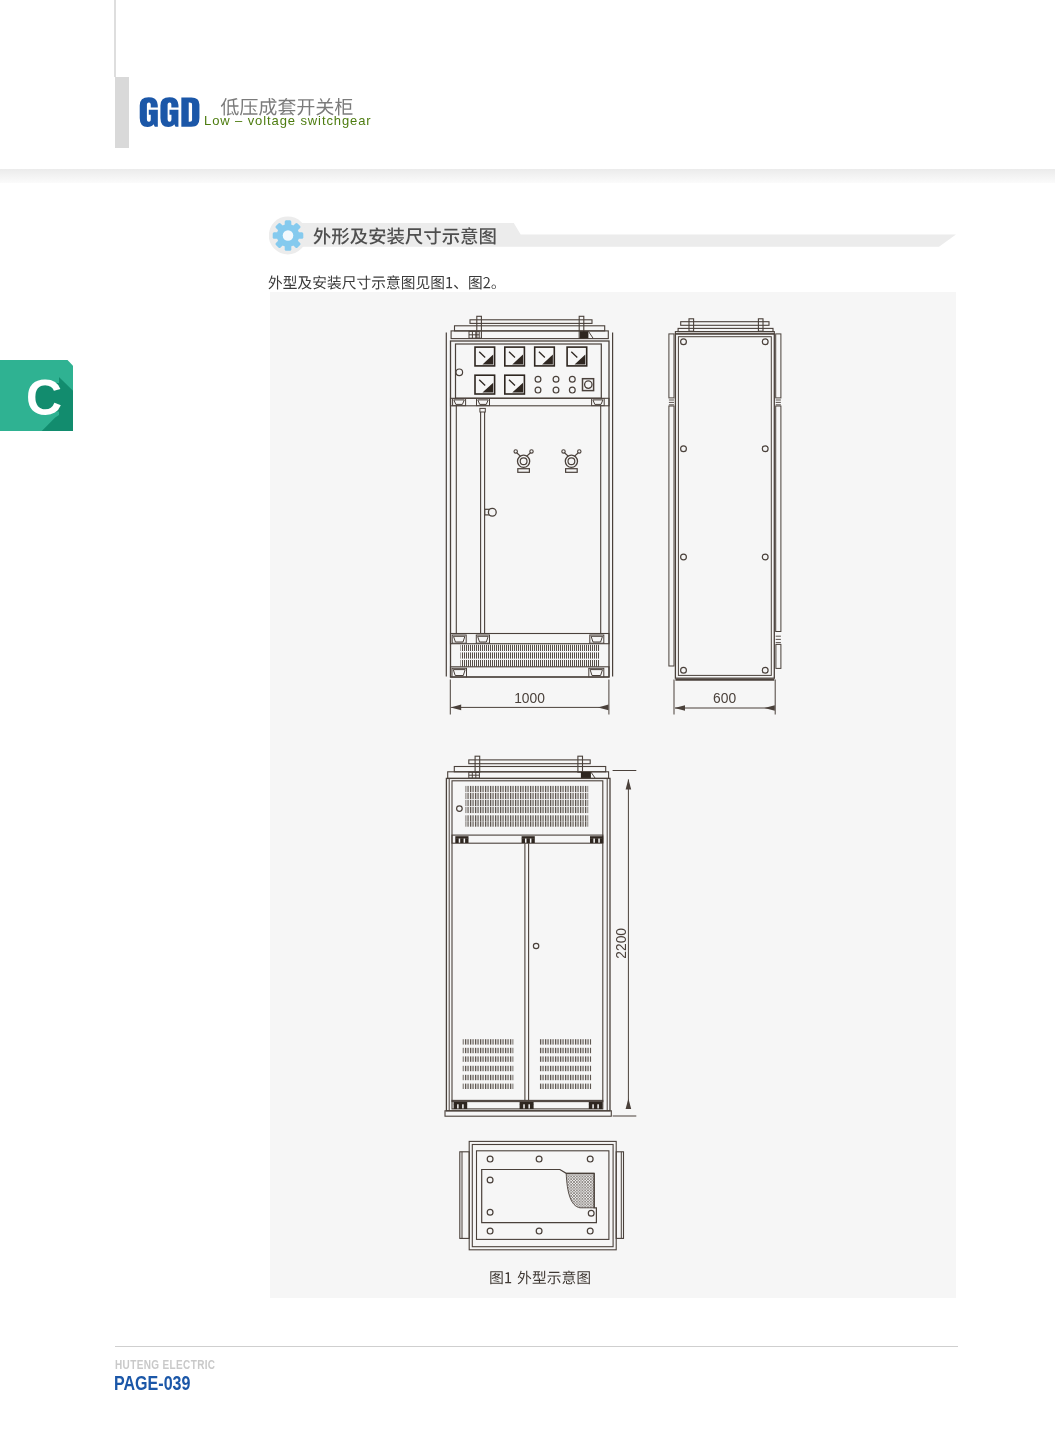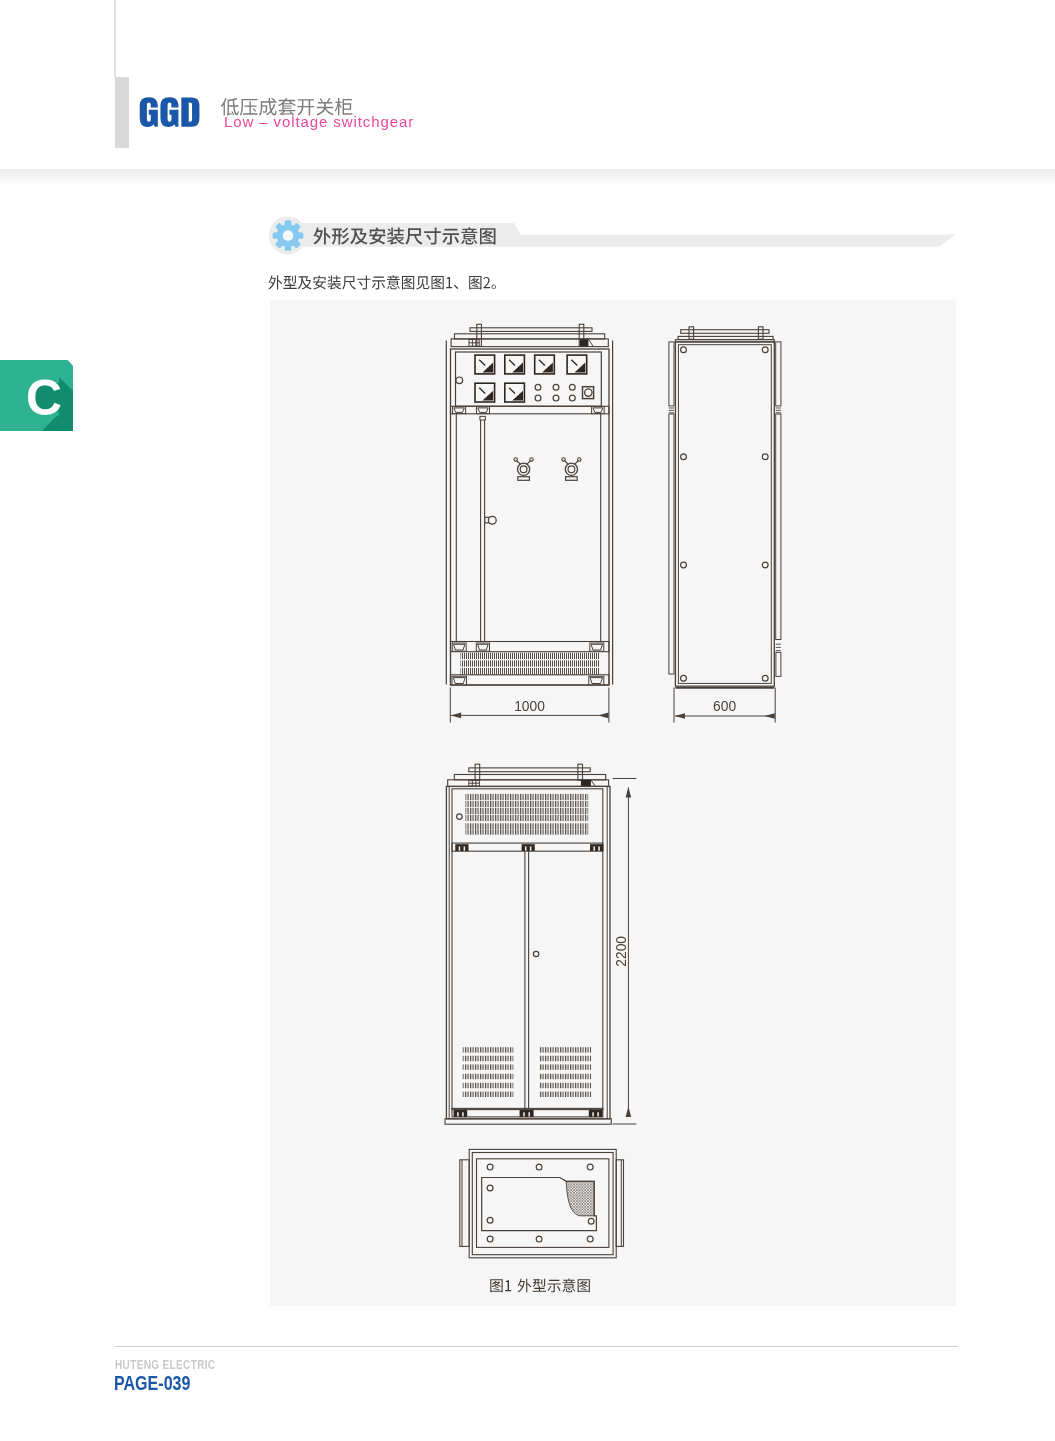--- a/index.html
+++ b/index.html
@@ -13,21 +13,21 @@
 
 <div class="abs" style="left:114px;top:0;width:2px;height:77px;background:#dedede;"></div>
 
 <div class="abs" style="left:115px;top:77px;width:14px;height:71px;background:#d9d9d9;"></div>
 
 <svg class="abs" style="left:0;top:0;" width="500" height="160" viewBox="0 0 500 160">
 <path transform="translate(138.37,126.83) scale(1.0405,0.8334)" d="M8.8 0.3Q1.3 0.3 1.3 -10.5V-25.7Q1.3 -35.6 9.9 -35.6Q13.5 -35.6 15.4 -34.1Q17.3 -32.7 18 -29.9Q18.7 -27.2 18.7 -23.3H11.9V-26.4Q11.9 -27.5 11.5 -28.3Q11.2 -29.1 10.2 -29.1Q9 -29.1 8.6 -28.2Q8.2 -27.4 8.2 -26.4V-9.4Q8.2 -7.9 8.6 -7.1Q9 -6.2 10.1 -6.2Q11.2 -6.2 11.6 -7.1Q11.9 -7.9 11.9 -9.4V-14.4H10V-20.5H18.7V0H15.8L14.6 -3Q12.8 0.3 8.8 0.3Z M28.7 0.3Q21.2 0.3 21.2 -10.5V-25.7Q21.2 -35.6 29.8 -35.6Q33.4 -35.6 35.3 -34.1Q37.2 -32.7 37.9 -29.9Q38.6 -27.2 38.6 -23.3H31.7V-26.4Q31.7 -27.5 31.4 -28.3Q31.1 -29.1 30.1 -29.1Q28.9 -29.1 28.5 -28.2Q28.1 -27.4 28.1 -26.4V-9.4Q28.1 -7.9 28.5 -7.1Q28.9 -6.2 29.9 -6.2Q31.1 -6.2 31.4 -7.1Q31.8 -7.9 31.8 -9.4V-14.4H29.9V-20.5H38.5V0H35.7L34.5 -3Q32.7 0.3 28.7 0.3Z M41.3 0V-35.2H51Q54.8 -35.2 56.7 -33.1Q58.7 -31 58.7 -26.9V-10.5Q58.7 -5.4 56.9 -2.7Q55.2 0 50.8 0ZM48.4 -6.2H49.6Q51.6 -6.2 51.6 -8.1V-26.3Q51.6 -28 51.1 -28.6Q50.6 -29.1 49.2 -29.1H48.4Z" fill="#1b57a8"></path>
 <path transform="translate(220.38,113.96)" d="M11 -2.5C11.6 -1.3 12.4 0.3 12.7 1.2L13.8 0.8C13.4 -0.1 12.7 -1.7 12 -2.8ZM5 -15.9C4 -12.9 2.3 -10 0.4 -8.1C0.7 -7.8 1.1 -7 1.2 -6.7C1.9 -7.4 2.6 -8.2 3.2 -9.2V1.5H4.5V-11.4C5.2 -12.7 5.9 -14.1 6.4 -15.5ZM6.9 1.6C7.2 1.4 7.7 1.2 11.2 0.2C11.2 -0.1 11.2 -0.7 11.2 -1L8.5 -0.3V-7.3H12.8C13.4 -2.2 14.5 1.3 16.6 1.3C17.3 1.4 18 0.5 18.4 -2.4C18.1 -2.5 17.6 -2.8 17.3 -3.1C17.2 -1.3 16.9 -0.3 16.6 -0.3C15.5 -0.4 14.7 -3.2 14.2 -7.3H18.1V-8.7H14.1C13.9 -10.3 13.8 -12 13.8 -13.8C15 -14.1 16.3 -14.4 17.3 -14.8L16.1 -15.9C14 -15.1 10.4 -14.4 7.1 -13.9L7.2 -13.9L7.1 -0.8C7.1 -0 6.7 0.3 6.4 0.4C6.6 0.7 6.8 1.3 6.9 1.6ZM12.7 -8.7H8.5V-12.8C9.8 -13 11.1 -13.3 12.4 -13.5C12.5 -11.8 12.6 -10.2 12.7 -8.7Z M32 -5.1C33 -4.3 34.2 -3 34.7 -2.1L35.8 -3C35.2 -3.8 34.1 -5 33 -5.8ZM21.2 -15V-8.9C21.2 -6 21.1 -2.1 19.6 0.7C19.9 0.9 20.5 1.3 20.8 1.5C22.3 -1.4 22.6 -5.9 22.6 -8.9V-13.7H37.2V-15ZM29.1 -12.6V-8.5H23.9V-7.2H29.1V-0.6H22.6V0.7H37.1V-0.6H30.5V-7.2H36.2V-8.5H30.5V-12.6Z M48.3 -15.9C48.3 -14.9 48.4 -13.8 48.4 -12.7H40.4V-7.4C40.4 -4.9 40.3 -1.6 38.7 0.7C39 0.9 39.6 1.4 39.9 1.7C41.6 -0.9 41.9 -4.7 41.9 -7.4V-7.5H45.4C45.3 -4.2 45.2 -3 45 -2.7C44.8 -2.6 44.6 -2.5 44.4 -2.5C44 -2.5 43.2 -2.5 42.4 -2.6C42.6 -2.3 42.7 -1.7 42.8 -1.3C43.7 -1.2 44.6 -1.2 45 -1.3C45.6 -1.3 45.9 -1.5 46.2 -1.8C46.6 -2.3 46.7 -4 46.8 -8.2C46.8 -8.4 46.8 -8.8 46.8 -8.8H41.9V-11.3H48.5C48.8 -8.3 49.2 -5.5 49.9 -3.3C48.7 -1.8 47.2 -0.6 45.5 0.2C45.8 0.5 46.3 1.1 46.6 1.4C48 0.6 49.3 -0.5 50.5 -1.7C51.4 0.2 52.5 1.4 54 1.4C55.4 1.4 56 0.4 56.2 -2.8C55.8 -2.9 55.3 -3.3 55 -3.6C54.9 -1.1 54.6 -0.1 54.1 -0.1C53.1 -0.1 52.3 -1.2 51.6 -3C53 -4.8 54.1 -7 54.9 -9.5L53.5 -9.9C52.9 -7.9 52.1 -6.2 51 -4.7C50.5 -6.5 50.2 -8.8 50 -11.3H56.1V-12.7H49.9C49.8 -13.8 49.8 -14.8 49.8 -15.9ZM50.7 -15C52 -14.4 53.4 -13.4 54.1 -12.7L55 -13.7C54.3 -14.4 52.8 -15.3 51.6 -15.9Z M68.1 -12.8C68.7 -12.1 69.4 -11.5 70.1 -10.8H63.2C63.9 -11.5 64.6 -12.1 65.1 -12.8ZM60.1 1.1C60.7 0.8 61.7 0.8 71.4 0.3C71.8 0.7 72.2 1.2 72.5 1.5L73.7 0.8C72.9 -0.1 71.4 -1.6 70.2 -2.7L69 -2.1C69.5 -1.7 69.9 -1.2 70.4 -0.8L62.1 -0.4C63 -1.1 64 -1.9 64.8 -2.8H74.9V-4H63.3V-5.2H71.2V-6.3H63.3V-7.5H71.2V-8.5H63.3V-9.7H71.1V-10.1C72.2 -9.2 73.4 -8.5 74.4 -8C74.6 -8.4 75.1 -8.9 75.4 -9.1C73.4 -9.9 71.2 -11.3 69.7 -12.8H74.8V-14.1H66C66.4 -14.6 66.7 -15.2 66.9 -15.7L65.4 -16C65.2 -15.4 64.8 -14.7 64.4 -14.1H58.3V-12.8H63.3C62 -11.3 60.1 -10 57.7 -8.9C58 -8.7 58.4 -8.2 58.6 -7.9C59.8 -8.4 60.9 -9.1 61.9 -9.8V-4H58.2V-2.8H62.9C62.1 -1.9 61.2 -1.1 60.8 -0.9C60.4 -0.6 60 -0.3 59.7 -0.3C59.8 0.1 60 0.8 60.1 1.1Z M88.3 -13.4V-7.9H83V-8.8V-13.4ZM77 -7.9V-6.6H81.5C81.2 -4 80.2 -1.4 77 0.5C77.4 0.8 77.9 1.3 78.2 1.6C81.7 -0.6 82.7 -3.6 82.9 -6.6H88.3V1.5H89.8V-6.6H94V-7.9H89.8V-13.4H93.4V-14.7H77.7V-13.4H81.6V-8.8L81.5 -7.9Z M99.3 -15.2C100 -14.2 100.8 -12.8 101.2 -11.9H97.5V-10.5H103.8V-8.2C103.8 -7.8 103.7 -7.5 103.7 -7.1H96.3V-5.7H103.4C102.8 -3.6 101 -1.5 95.9 0.2C96.3 0.6 96.8 1.2 96.9 1.5C101.8 -0.2 103.9 -2.4 104.8 -4.6C106.4 -1.7 108.9 0.4 112.2 1.4C112.5 1 112.9 0.3 113.2 0C109.8 -0.8 107.2 -2.9 105.7 -5.7H112.8V-7.1H105.3L105.4 -8.2V-10.5H111.7V-11.9H108C108.7 -12.9 109.4 -14.2 110 -15.4L108.5 -15.9C108 -14.7 107.2 -13.1 106.4 -11.9H101.2L102.4 -12.6C102.1 -13.5 101.3 -14.8 100.5 -15.8Z M117.6 -16V-12.3H115V-11H117.4C116.8 -8.4 115.7 -5.3 114.5 -3.7C114.7 -3.4 115.1 -2.8 115.2 -2.3C116.1 -3.6 117 -5.8 117.6 -8V1.5H119V-8.4C119.5 -7.5 120.2 -6.3 120.4 -5.8L121.3 -6.8C121 -7.3 119.6 -9.4 119 -10.1V-11H121.4V-12.3H119V-16ZM123.6 -9.3H129.4V-5.5H123.6ZM131.7 -15H122.2V0.8H132.1V-0.6H123.6V-4.2H130.8V-10.6H123.6V-13.6H131.7Z" fill="#7b7b7b"></path>
 </svg>
 
-<div class="abs" style="left:224px;top:113px;font-size:15px;color:#ec4899;letter-spacing:0.9px;">Low – voltage switchgear</div>
+<div class="abs" style="left:204px;top:113px;font-size:13px;color:#4d7c0f;letter-spacing:0.9px;">Low – voltage switchgear</div>
 
 <div class="abs" style="left:0;top:169px;width:1055px;height:14px;background:linear-gradient(to bottom,#ebebeb,#fbfbfb);"></div>
 
 <svg class="abs" style="left:0;top:360px;" width="73" height="71" viewBox="0 0 73 71">
 <path d="M0,0 L67.5,0 L73,5.8 L73,71 L0,71 Z" fill="#2fb292"></path>
 <path d="M59.2,17.2 L73,30.7 L73,71 L41.8,71 L55.2,57.6 L59,55 L59,17.2 Z" fill="#128c6e"></path>
 <rect x="34.5" y="23" width="24.5" height="28.5" fill="#128c6e"></rect>
 <text x="44" y="55" font-size="50" font-weight="bold" fill="#ffffff" text-anchor="middle" font-family="Liberation Sans, sans-serif">C</text>
 </svg>
 
@@ -46,21 +46,21 @@
 <circle cx="288" cy="235.5" r="5.3" fill="#f3f9fd"></circle>
 </g>
 
 <path transform="translate(312.91,243.01)" d="M4 -15.5C3.4 -12.3 2.2 -9.3 0.6 -7.4C1 -7.1 1.7 -6.6 2.1 -6.3C3.1 -7.6 3.9 -9.2 4.6 -11.1H7.8C7.5 -9.3 7 -7.8 6.5 -6.4C5.7 -7.1 4.8 -7.7 4 -8.2L3 -7.1C3.9 -6.4 4.9 -5.6 5.7 -4.9C4.4 -2.7 2.7 -1.1 0.6 -0.1C1 0.2 1.8 0.9 2 1.4C6.1 -0.8 8.9 -5.1 9.9 -12.5L8.6 -12.8L8.3 -12.8H5.1C5.4 -13.6 5.6 -14.4 5.7 -15.2ZM11.1 -15.5V1.5H12.9V-8.3C14.2 -7.1 15.7 -5.6 16.4 -4.6L17.9 -5.8C16.9 -6.9 15 -8.7 13.5 -10L12.9 -9.5V-15.5Z M33.8 -15.3C32.7 -13.8 30.6 -12.2 28.9 -11.4C29.3 -11 29.8 -10.5 30.1 -10.1C32 -11.2 34 -12.8 35.4 -14.6ZM34.2 -10.2C33.1 -8.6 30.9 -7 29.1 -6C29.5 -5.7 30 -5.2 30.3 -4.8C32.3 -5.9 34.4 -7.7 35.8 -9.5ZM34.6 -5.2C33.3 -2.9 30.8 -1 28.1 0.1C28.6 0.5 29.1 1.1 29.4 1.5C32.2 0.2 34.7 -2 36.3 -4.6ZM25.6 -12.8V-8.4H23V-12.8ZM19.1 -8.4V-6.8H21.4C21.3 -4.1 20.8 -1.6 18.9 0.5C19.3 0.7 20 1.3 20.2 1.7C22.4 -0.7 22.9 -3.7 23 -6.8H25.6V1.5H27.3V-6.8H29.2V-8.4H27.3V-12.8H29V-14.4H19.4V-12.8H21.4V-8.4Z M38.4 -14.6V-12.8H41.5V-11.4C41.5 -8.3 41.2 -3.6 37.4 -0.2C37.8 0.2 38.4 0.9 38.6 1.3C41.6 -1.4 42.7 -4.7 43.1 -7.7C44 -5.5 45.2 -3.7 46.8 -2.2C45.3 -1.2 43.7 -0.5 41.9 0C42.3 0.4 42.7 1.1 42.9 1.5C44.9 0.9 46.6 0.1 48.2 -1C49.6 0 51.4 0.8 53.5 1.4C53.7 0.9 54.2 0.1 54.6 -0.2C52.7 -0.7 51 -1.4 49.6 -2.3C51.5 -4.1 52.9 -6.5 53.6 -9.8L52.4 -10.2L52.1 -10.1H49C49.3 -11.5 49.7 -13.2 50 -14.6ZM48.2 -3.4C45.8 -5.4 44.3 -8.3 43.4 -11.8V-12.8H47.8C47.5 -11.3 47 -9.7 46.7 -8.5H51.4C50.7 -6.4 49.6 -4.7 48.2 -3.4Z M62.6 -15.2C62.9 -14.6 63.2 -14 63.4 -13.5H56.8V-9.6H58.5V-11.8H70.2V-9.6H72V-13.5H65.5C65.2 -14.1 64.8 -14.9 64.4 -15.6ZM67 -6.7C66.5 -5.4 65.8 -4.3 64.8 -3.5C63.7 -3.9 62.5 -4.4 61.3 -4.7C61.7 -5.3 62.2 -6 62.6 -6.7ZM60.4 -6.7C59.8 -5.7 59.2 -4.8 58.6 -4L58.6 -4C60 -3.5 61.7 -2.9 63.2 -2.3C61.5 -1.2 59.2 -0.5 56.5 -0.1C56.9 0.3 57.4 1.1 57.6 1.5C60.6 0.9 63.1 -0 65.1 -1.5C67.4 -0.5 69.5 0.6 70.8 1.5L72.2 0C70.8 -0.9 68.8 -1.8 66.6 -2.8C67.6 -3.8 68.4 -5.1 69 -6.7H72.5V-8.4H63.5C63.9 -9.2 64.4 -10 64.7 -10.9L62.8 -11.2C62.4 -10.3 61.9 -9.3 61.4 -8.4H56.4V-6.7Z M74.7 -13.6C75.5 -13 76.5 -12.2 76.9 -11.6L78 -12.7C77.6 -13.3 76.5 -14.1 75.7 -14.6ZM81.5 -6.8C81.7 -6.5 81.9 -6.2 82 -5.8H74.5V-4.4H80.5C78.8 -3.3 76.5 -2.5 74.2 -2C74.5 -1.7 74.9 -1.1 75.2 -0.8C76.2 -1 77.2 -1.3 78.3 -1.7V-0.9C78.3 -0.1 77.6 0.2 77.2 0.3C77.4 0.6 77.7 1.3 77.8 1.7C78.2 1.4 78.9 1.3 84.1 0.1C84.1 -0.2 84.2 -0.9 84.2 -1.3L79.9 -0.4V-2.5C81 -3.1 81.9 -3.7 82.7 -4.4C84.2 -1.3 86.7 0.6 90.4 1.4C90.6 1 91 0.3 91.4 0C89.7 -0.3 88.3 -0.8 87.1 -1.6C88.1 -2.1 89.3 -2.7 90.2 -3.4L89 -4.3C88.2 -3.7 87 -3 86 -2.4C85.3 -3 84.8 -3.7 84.3 -4.4H91.1V-5.8H84C83.8 -6.3 83.5 -6.9 83.2 -7.3ZM85 -15.5V-13.2H80.8V-11.7H85V-9.1H81.3V-7.5H90.5V-9.1H86.7V-11.7H90.9V-13.2H86.7V-15.5ZM74.2 -9.1 74.8 -7.7 78.4 -9.3V-6.8H80V-15.5H78.4V-10.9C76.8 -10.2 75.3 -9.5 74.2 -9.1Z M95.1 -14.8V-9.4C95.1 -6.4 94.9 -2.4 92.5 0.4C92.9 0.6 93.7 1.3 94 1.6C96.1 -0.8 96.7 -4.3 96.9 -7.3H101.3C102.5 -2.9 104.6 0.1 108.5 1.5C108.8 1 109.3 0.2 109.7 -0.1C106.2 -1.2 104.2 -3.8 103.1 -7.3H108V-14.8ZM97 -13.1H106.2V-9H97V-9.4Z M113.3 -7.5C114.6 -6.1 116 -4.1 116.5 -2.9L118.1 -3.8C117.5 -5.2 116.1 -7 114.8 -8.4ZM121.8 -15.5V-11.7H111.3V-10H121.8V-0.9C121.8 -0.5 121.6 -0.3 121.2 -0.3C120.7 -0.3 119.1 -0.3 117.5 -0.3C117.8 0.2 118.1 1 118.3 1.6C120.2 1.6 121.7 1.5 122.5 1.2C123.3 0.9 123.6 0.4 123.6 -0.9V-10H127.9V-11.7H123.6V-15.5Z M132.8 -6.5C132.1 -4.5 130.8 -2.4 129.3 -1.2C129.8 -0.9 130.6 -0.4 131 -0.1C132.3 -1.5 133.8 -3.8 134.6 -6ZM141.3 -5.8C142.5 -4 143.9 -1.6 144.3 -0.1L146.1 -0.9C145.6 -2.5 144.2 -4.8 142.9 -6.5ZM131.5 -14.2V-12.5H144.5V-14.2ZM129.8 -9.8V-8.1H137.1V-0.6C137.1 -0.3 137 -0.3 136.6 -0.3C136.3 -0.2 135 -0.3 133.9 -0.3C134.1 0.2 134.4 1 134.5 1.5C136.1 1.5 137.3 1.5 138 1.2C138.8 1 139 0.4 139 -0.6V-8.1H146.2V-9.8Z M152.6 -2.8V-0.6C152.6 1 153.1 1.4 155.2 1.4C155.6 1.4 158 1.4 158.4 1.4C160 1.4 160.5 0.9 160.7 -1.2C160.3 -1.3 159.6 -1.5 159.2 -1.8C159.1 -0.3 159 -0.1 158.3 -0.1C157.7 -0.1 155.8 -0.1 155.4 -0.1C154.4 -0.1 154.3 -0.1 154.3 -0.6V-2.8ZM160.7 -2.5C161.6 -1.5 162.6 -0.1 163 0.8L164.5 0.1C164.1 -0.8 163 -2.2 162.1 -3.1ZM150.4 -2.9C149.9 -1.9 149.1 -0.6 148.2 0.2L149.6 1.1C150.5 0.2 151.3 -1.2 151.8 -2.3ZM152.3 -5.9H160.6V-4.8H152.3ZM152.3 -8H160.6V-7H152.3ZM150.6 -9.1V-3.7H155.3L154.6 -3C155.6 -2.5 156.9 -1.6 157.5 -1L158.6 -2.1C158 -2.6 157.1 -3.2 156.2 -3.7H162.3V-9.1ZM153.7 -12.9H159.1C158.9 -12.5 158.7 -11.8 158.4 -11.3H154.3C154.2 -11.8 154 -12.4 153.7 -12.9ZM155.2 -15.4C155.4 -15.1 155.5 -14.7 155.7 -14.3H149.4V-12.9H153.3L152.1 -12.7C152.3 -12.3 152.5 -11.8 152.6 -11.3H148.5V-10H164.4V-11.3H160.2L160.9 -12.7L159.7 -12.9H163.4V-14.3H157.6C157.4 -14.8 157.1 -15.3 156.9 -15.7Z M172.4 -5C173.9 -4.7 175.8 -4.1 176.8 -3.6L177.5 -4.7C176.5 -5.2 174.6 -5.8 173.1 -6.1ZM170.6 -2.7C173.1 -2.4 176.3 -1.7 178.1 -1L178.9 -2.3C177 -2.9 173.9 -3.6 171.4 -3.8ZM167.1 -14.8V1.6H168.7V0.8H180.8V1.6H182.6V-14.8ZM168.7 -0.7V-13.2H180.8V-0.7ZM173.2 -13C172.2 -11.6 170.7 -10.2 169.1 -9.3C169.5 -9 170.1 -8.5 170.3 -8.2C170.8 -8.6 171.3 -8.9 171.7 -9.3C172.2 -8.8 172.8 -8.4 173.5 -7.9C172 -7.3 170.4 -6.8 168.8 -6.5C169.1 -6.2 169.5 -5.5 169.6 -5.1C171.4 -5.5 173.3 -6.2 174.9 -7.1C176.4 -6.3 178.1 -5.7 179.8 -5.3C180 -5.7 180.4 -6.3 180.7 -6.6C179.2 -6.9 177.7 -7.3 176.4 -7.9C177.7 -8.8 178.8 -9.8 179.6 -11L178.6 -11.6L178.4 -11.6H173.9C174.2 -11.9 174.4 -12.2 174.6 -12.5ZM172.7 -10.2 177.1 -10.2C176.5 -9.7 175.7 -9.1 174.9 -8.6C174 -9.1 173.3 -9.7 172.7 -10.2Z" fill="#4f4f4f"></path>
 </svg>
 
 <svg class="abs" style="left:260px;top:260px;" width="280" height="45" viewBox="260 260 280 45">
 <path transform="translate(267.94,288.20) scale(0.9707,1)" d="M3.5 -12.8C3 -10.1 2 -7.6 0.6 -6C0.9 -5.9 1.4 -5.5 1.6 -5.3C2.4 -6.4 3.1 -7.8 3.7 -9.4H6.6C6.4 -7.8 6 -6.4 5.4 -5.2C4.8 -5.7 3.9 -6.4 3.2 -6.8L2.5 -6C3.3 -5.5 4.3 -4.7 4.9 -4.1C3.8 -2.1 2.4 -0.8 0.6 0.2C0.9 0.3 1.3 0.8 1.5 1.1C4.8 -0.7 7.2 -4.2 8 -10.2L7.2 -10.5L7 -10.4H4.1C4.3 -11.1 4.5 -11.8 4.7 -12.6ZM9.3 -12.8V1.2H10.5V-7.1C11.7 -6.1 13.1 -4.8 13.7 -3.9L14.7 -4.7C13.9 -5.7 12.2 -7.1 10.9 -8.2L10.5 -7.8V-12.8Z M24.9 -11.9V-6.8H25.9V-11.9ZM27.7 -12.7V-5.9C27.7 -5.7 27.6 -5.6 27.4 -5.6C27.2 -5.6 26.4 -5.6 25.5 -5.6C25.7 -5.3 25.9 -4.9 25.9 -4.6C27 -4.6 27.7 -4.6 28.2 -4.8C28.7 -4.9 28.8 -5.2 28.8 -5.9V-12.7ZM21.1 -11.1V-9H19.2V-9.1V-11.1ZM16.2 -9V-8H18.1C17.9 -7 17.4 -6 16.1 -5.2C16.3 -5 16.7 -4.6 16.8 -4.4C18.4 -5.3 19 -6.7 19.1 -8H21.1V-4.8H22.2V-8H23.9V-9H22.2V-11.1H23.6V-12.1H16.7V-11.1H18.2V-9.2V-9ZM22.3 -5V-3.4H17.5V-2.3H22.3V-0.4H15.9V0.7H29.7V-0.4H23.5V-2.3H28.1V-3.4H23.5V-5Z M31.8 -11.9V-10.8H34.4V-9.5C34.4 -6.8 34.2 -3 30.9 0C31.2 0.2 31.6 0.7 31.8 1C34.4 -1.5 35.3 -4.4 35.5 -7C36.3 -4.9 37.4 -3.1 38.9 -1.8C37.6 -0.8 36.2 -0.2 34.6 0.2C34.8 0.4 35.1 0.9 35.3 1.2C36.9 0.7 38.5 0 39.8 -1C41 -0.1 42.5 0.6 44.3 1.1C44.4 0.8 44.8 0.3 45.1 0C43.4 -0.3 42 -1 40.8 -1.8C42.4 -3.3 43.6 -5.3 44.2 -8L43.5 -8.3L43.2 -8.3H40.3C40.6 -9.4 40.9 -10.8 41.2 -11.9ZM39.8 -2.5C37.7 -4.3 36.4 -6.9 35.6 -10.1V-10.8H39.8C39.5 -9.5 39.1 -8.1 38.8 -7.2H42.8C42.2 -5.2 41.1 -3.7 39.8 -2.5Z M51.9 -12.5C52.1 -12.1 52.4 -11.5 52.6 -11H47V-7.9H48.2V-9.9H58.2V-7.9H59.4V-11H53.9C53.7 -11.5 53.4 -12.3 53.1 -12.8ZM55.6 -5.7C55.1 -4.5 54.4 -3.5 53.6 -2.7C52.5 -3.1 51.4 -3.5 50.3 -3.9C50.7 -4.4 51.1 -5.1 51.5 -5.7ZM50.1 -5.7C49.6 -4.9 49 -4 48.5 -3.4C49.8 -3 51.2 -2.5 52.5 -1.9C51.1 -0.9 49.2 -0.3 46.8 0.1C47.1 0.4 47.4 0.9 47.6 1.2C50.1 0.6 52.1 -0.2 53.7 -1.4C55.7 -0.5 57.4 0.3 58.6 1.1L59.5 0.1C58.3 -0.6 56.6 -1.5 54.7 -2.2C55.6 -3.2 56.3 -4.3 56.9 -5.7H59.8V-6.8H52.1C52.5 -7.6 52.9 -8.3 53.2 -9.1L52 -9.3C51.7 -8.5 51.3 -7.7 50.8 -6.8H46.6V-5.7Z M61.8 -11.3C62.5 -10.8 63.3 -10.1 63.7 -9.6L64.4 -10.4C64 -10.8 63.2 -11.5 62.5 -11.9ZM67.5 -5.7C67.7 -5.4 67.8 -5 68 -4.7H61.6V-3.8H66.9C65.5 -2.8 63.3 -1.9 61.4 -1.6C61.6 -1.3 61.9 -1 62 -0.7C62.9 -0.9 63.9 -1.2 64.8 -1.6V-0.6C64.8 0 64.3 0.3 64 0.4C64.1 0.6 64.3 1 64.3 1.3C64.7 1.1 65.2 1 69.5 0C69.5 -0.2 69.5 -0.7 69.6 -0.9L65.9 -0.2V-2.1C66.8 -2.6 67.7 -3.1 68.3 -3.8C69.5 -1.3 71.7 0.4 74.8 1.1C74.9 0.8 75.2 0.4 75.4 0.2C74 -0.1 72.7 -0.6 71.7 -1.4C72.6 -1.8 73.6 -2.3 74.4 -2.9L73.6 -3.5C72.9 -3 71.9 -2.4 71 -1.9C70.3 -2.4 69.8 -3.1 69.4 -3.8H75.2V-4.7H69.3C69.1 -5.1 68.8 -5.6 68.6 -6ZM70.3 -12.8V-10.7H66.7V-9.7H70.3V-7.3H67.1V-6.2H74.7V-7.3H71.4V-9.7H75V-10.7H71.4V-12.8ZM61.4 -7.4 61.8 -6.4 64.9 -7.9V-5.6H66V-12.8H64.9V-8.9C63.6 -8.3 62.3 -7.7 61.4 -7.4Z M78.7 -12V-7.7C78.7 -5.2 78.5 -1.9 76.5 0.5C76.8 0.6 77.2 1 77.4 1.3C79.2 -0.7 79.7 -3.6 79.9 -6.1H83.8C84.8 -2.5 86.6 0 89.8 1.2C89.9 0.9 90.3 0.4 90.6 0.1C87.6 -0.8 85.8 -3 85 -6.1H89.1V-12ZM79.9 -10.9H87.9V-7.2H79.9V-7.7Z M93.7 -6.3C94.9 -5.1 96 -3.5 96.5 -2.4L97.6 -3.1C97.1 -4.2 95.8 -5.7 94.7 -6.9ZM100.8 -12.8V-9.5H92V-8.4H100.8V-0.5C100.8 -0.1 100.7 -0 100.4 0C99.9 0 98.6 0 97.2 -0C97.4 0.3 97.6 0.9 97.7 1.2C99.4 1.2 100.5 1.2 101.2 1C101.8 0.8 102 0.5 102 -0.5V-8.4H105.6V-9.5H102V-12.8Z M110 -5.3C109.3 -3.6 108.2 -1.9 106.9 -0.9C107.2 -0.7 107.7 -0.4 108 -0.2C109.2 -1.3 110.4 -3.1 111.1 -5ZM116.8 -4.9C117.9 -3.4 119 -1.4 119.5 -0.2L120.6 -0.7C120.1 -2 119 -3.9 117.8 -5.3ZM108.7 -11.6V-10.5H119.4V-11.6ZM107.3 -7.9V-6.8H113.4V-0.3C113.4 -0 113.3 0 113 0C112.8 0 111.8 0 110.7 0C110.9 0.3 111.1 0.9 111.1 1.2C112.5 1.2 113.4 1.2 113.9 1C114.5 0.8 114.6 0.5 114.6 -0.3V-6.8H120.7V-7.9Z M126.1 -2.3V-0.3C126.1 0.8 126.5 1.1 128.1 1.1C128.4 1.1 130.6 1.1 130.9 1.1C132.2 1.1 132.5 0.7 132.7 -1C132.4 -1.1 131.9 -1.2 131.7 -1.4C131.6 -0.1 131.5 0.1 130.9 0.1C130.4 0.1 128.5 0.1 128.2 0.1C127.4 0.1 127.2 0.1 127.2 -0.3V-2.3ZM132.9 -2.1C133.6 -1.3 134.5 -0.2 134.8 0.6L135.8 0.1C135.4 -0.7 134.6 -1.7 133.8 -2.5ZM124.4 -2.4C124 -1.5 123.3 -0.4 122.5 0.3L123.5 0.8C124.2 0.1 124.9 -1 125.3 -2ZM125.6 -4.9H132.9V-3.8H125.6ZM125.6 -6.7H132.9V-5.7H125.6ZM124.5 -7.5V-3.1H128.3L127.8 -2.6C128.6 -2.1 129.7 -1.4 130.2 -0.9L130.9 -1.6C130.4 -2 129.5 -2.6 128.7 -3.1H134V-7.5ZM126.7 -10.7H131.6C131.5 -10.3 131.2 -9.7 130.9 -9.2H127.4C127.3 -9.6 127 -10.2 126.7 -10.7ZM128.3 -12.6C128.5 -12.4 128.7 -12 128.9 -11.6H123.4V-10.7H126.6L125.7 -10.5C125.9 -10.1 126.1 -9.6 126.2 -9.2H122.7V-8.3H135.8V-9.2H132.1C132.3 -9.6 132.6 -10 132.8 -10.5L132 -10.7H135V-11.6H130.1C129.9 -12.1 129.7 -12.5 129.4 -12.9Z M142.5 -4.2C143.7 -4 145.3 -3.5 146.1 -3L146.6 -3.8C145.7 -4.2 144.2 -4.7 143 -4.9ZM141 -2.3C143.1 -2.1 145.7 -1.4 147.2 -0.9L147.7 -1.8C146.2 -2.3 143.6 -2.9 141.5 -3.1ZM138.1 -12.1V1.2H139.2V0.6H149.6V1.2H150.7V-12.1ZM139.2 -0.4V-11.1H149.6V-0.4ZM143.1 -10.8C142.3 -9.5 141 -8.3 139.7 -7.6C140 -7.4 140.4 -7.1 140.5 -6.9C141 -7.2 141.5 -7.5 141.9 -7.9C142.4 -7.5 142.9 -7 143.5 -6.6C142.3 -6 140.8 -5.5 139.4 -5.3C139.6 -5 139.9 -4.6 140 -4.3C141.5 -4.7 143.1 -5.2 144.5 -6C145.8 -5.3 147.2 -4.8 148.7 -4.5C148.8 -4.8 149.1 -5.2 149.3 -5.4C148 -5.6 146.6 -6 145.4 -6.6C146.6 -7.3 147.5 -8.2 148.2 -9.2L147.5 -9.6L147.4 -9.5H143.4C143.7 -9.8 143.9 -10.1 144.1 -10.4ZM142.5 -8.6 142.7 -8.7H146.6C146 -8.1 145.3 -7.5 144.5 -7.1C143.7 -7.5 143 -8 142.5 -8.6Z M159.9 -4.5V-0.7C159.9 0.5 160.3 0.9 161.8 0.9C162.1 0.9 164.2 0.9 164.5 0.9C165.9 0.9 166.2 0.3 166.4 -2.1C166.1 -2.2 165.6 -2.4 165.3 -2.6C165.3 -0.5 165.2 -0.2 164.4 -0.2C164 -0.2 162.2 -0.2 161.9 -0.2C161.1 -0.2 161 -0.3 161 -0.8V-4.5ZM158.9 -9.3C158.7 -4 158.5 -1.1 152.7 0.2C152.9 0.5 153.2 0.9 153.4 1.2C159.5 -0.3 159.9 -3.6 160.1 -9.3ZM154.7 -11.9V-3.2H155.9V-10.8H163.2V-3.2H164.5V-11.9Z M172.9 -4.2C174.1 -4 175.7 -3.5 176.5 -3L177 -3.8C176.1 -4.2 174.6 -4.7 173.4 -4.9ZM171.4 -2.3C173.5 -2.1 176.1 -1.4 177.6 -0.9L178.1 -1.8C176.6 -2.3 174 -2.9 171.9 -3.1ZM168.5 -12.1V1.2H169.6V0.6H180V1.2H181.1V-12.1ZM169.6 -0.4V-11.1H180V-0.4ZM173.5 -10.8C172.7 -9.5 171.4 -8.3 170.1 -7.6C170.4 -7.4 170.8 -7.1 170.9 -6.9C171.4 -7.2 171.9 -7.5 172.3 -7.9C172.8 -7.5 173.3 -7 173.9 -6.6C172.7 -6 171.2 -5.5 169.8 -5.3C170 -5 170.3 -4.6 170.4 -4.3C171.9 -4.7 173.5 -5.2 174.9 -6C176.2 -5.3 177.6 -4.8 179.1 -4.5C179.2 -4.8 179.5 -5.2 179.7 -5.4C178.4 -5.6 177 -6 175.8 -6.6C177 -7.3 177.9 -8.2 178.6 -9.2L177.9 -9.6L177.8 -9.5H173.8C174.1 -9.8 174.3 -10.1 174.5 -10.4ZM172.9 -8.6 173.1 -8.7H177C176.4 -8.1 175.7 -7.5 174.9 -7.1C174.1 -7.5 173.4 -8 172.9 -8.6Z M183.7 0H189.8V-1.2H187.6V-11.1H186.5C185.9 -10.8 185.2 -10.5 184.2 -10.4V-9.5H186.2V-1.2H183.7Z M195 0.9 196 -0C195.1 -1.1 193.7 -2.5 192.6 -3.4L191.6 -2.5C192.7 -1.7 194 -0.3 195 0.9Z M211.7 -4.2C213 -4 214.5 -3.5 215.4 -3L215.8 -3.8C215 -4.2 213.4 -4.7 212.2 -4.9ZM210.2 -2.3C212.3 -2.1 214.9 -1.4 216.4 -0.9L216.9 -1.8C215.4 -2.3 212.8 -2.9 210.7 -3.1ZM207.3 -12.1V1.2H208.4V0.6H218.8V1.2H220V-12.1ZM208.4 -0.4V-11.1H218.8V-0.4ZM212.3 -10.8C211.6 -9.5 210.3 -8.3 209 -7.6C209.2 -7.4 209.6 -7.1 209.8 -6.9C210.2 -7.2 210.7 -7.5 211.2 -7.9C211.6 -7.5 212.2 -7 212.8 -6.6C211.5 -6 210 -5.5 208.7 -5.3C208.9 -5 209.1 -4.6 209.2 -4.3C210.7 -4.7 212.3 -5.2 213.8 -6C215 -5.3 216.5 -4.8 217.9 -4.5C218 -4.8 218.3 -5.2 218.5 -5.4C217.2 -5.6 215.9 -6 214.7 -6.6C215.8 -7.3 216.8 -8.2 217.4 -9.2L216.8 -9.6L216.6 -9.5H212.7C212.9 -9.8 213.1 -10.1 213.3 -10.4ZM211.8 -8.6 211.9 -8.7H215.8C215.3 -8.1 214.5 -7.5 213.7 -7.1C213 -7.5 212.3 -8 211.8 -8.6Z M221.9 0H228.9V-1.2H225.8C225.3 -1.2 224.6 -1.1 224 -1.1C226.6 -3.6 228.4 -5.8 228.4 -8.1C228.4 -10 227.1 -11.3 225.1 -11.3C223.7 -11.3 222.7 -10.7 221.8 -9.7L222.6 -8.9C223.3 -9.7 224 -10.2 225 -10.2C226.3 -10.2 227 -9.3 227 -8C227 -6.1 225.4 -3.9 221.9 -0.8Z M232.6 -3.7C231.4 -3.7 230.3 -2.7 230.3 -1.4C230.3 -0.1 231.4 0.9 232.6 0.9C233.9 0.9 234.9 -0.1 234.9 -1.4C234.9 -2.7 233.9 -3.7 232.6 -3.7ZM232.6 0.2C231.8 0.2 231.1 -0.5 231.1 -1.4C231.1 -2.2 231.8 -2.9 232.6 -2.9C233.5 -2.9 234.2 -2.2 234.2 -1.4C234.2 -0.5 233.5 0.2 232.6 0.2Z" fill="#3b3b3b"></path>
 </svg>
 
-<div class="abs" style="left:270px;top:300px;width:686px;height:1006px;">
+<div class="abs" style="left:270px;top:292px;width:686px;height:1006px;">
 <svg width="686" height="1006" viewBox="270 300 686 1006" xmlns="http://www.w3.org/2000/svg">
 <defs>
 <pattern id="vh" width="2.0" height="4" patternUnits="userSpaceOnUse">
  <rect width="1.0" height="4" fill="#564e47"></rect>
 </pattern>
 <pattern id="vh2" width="2.5" height="4" patternUnits="userSpaceOnUse">
  <rect width="1.2" height="4" fill="#564e47"></rect>
 </pattern>
 <pattern id="xh" width="2.8" height="2.8" patternUnits="userSpaceOnUse">
  <path d="M0,2.8 L2.8,0 M0,0 L2.8,2.8" stroke="#4a413b" stroke-width="0.55" fill="none"></path>

